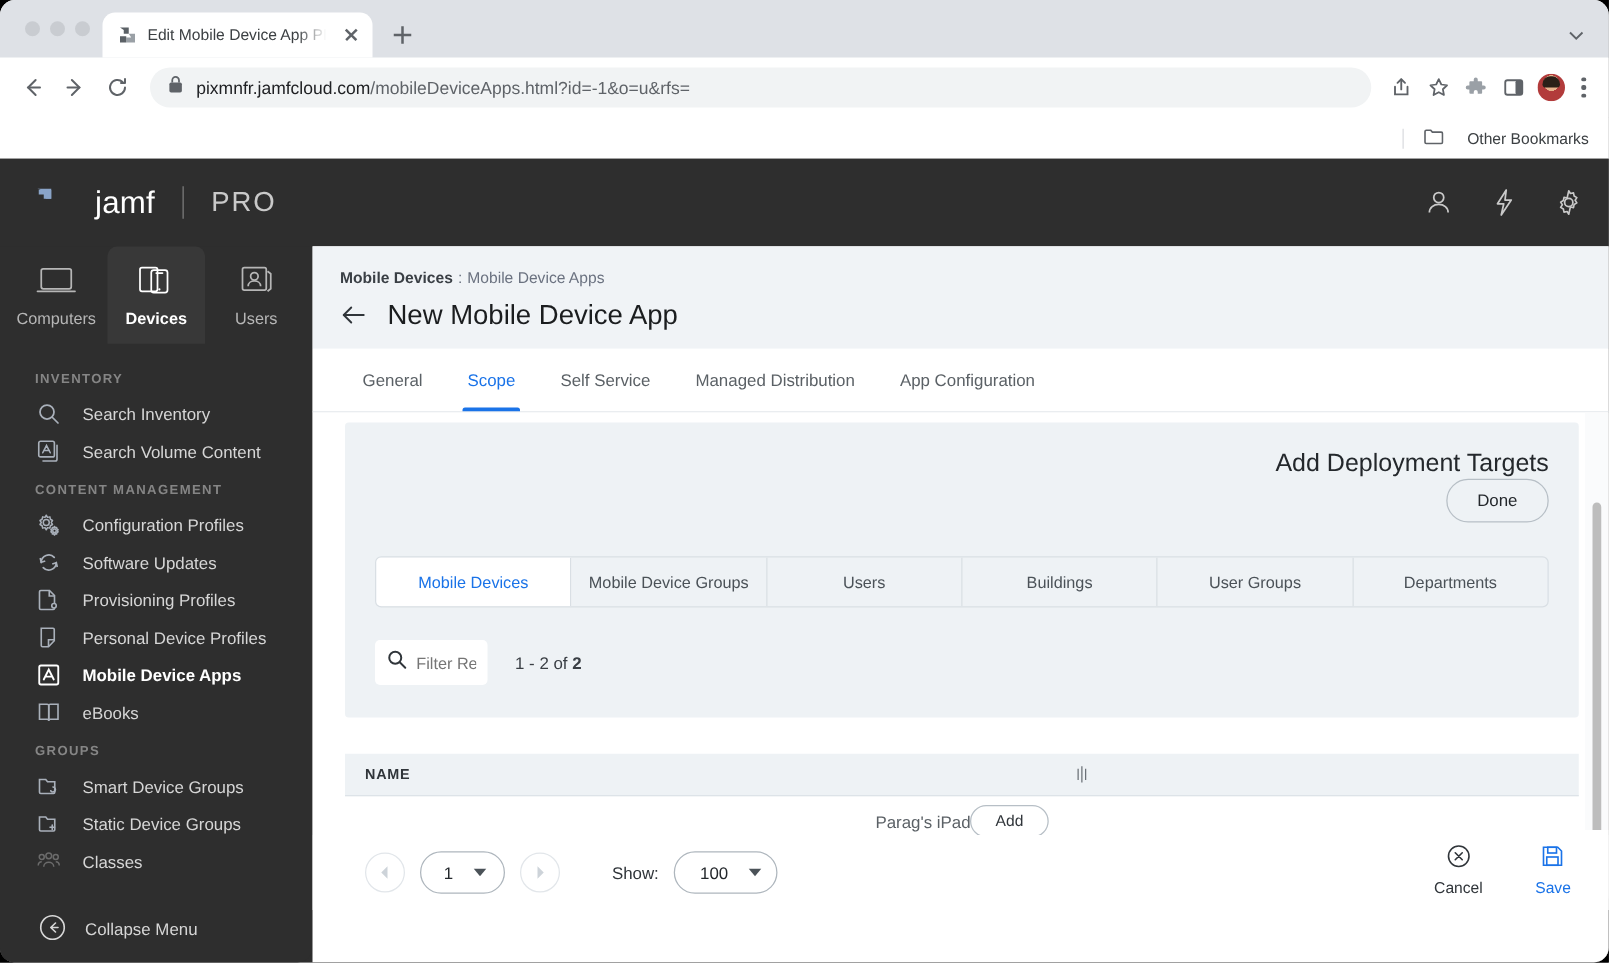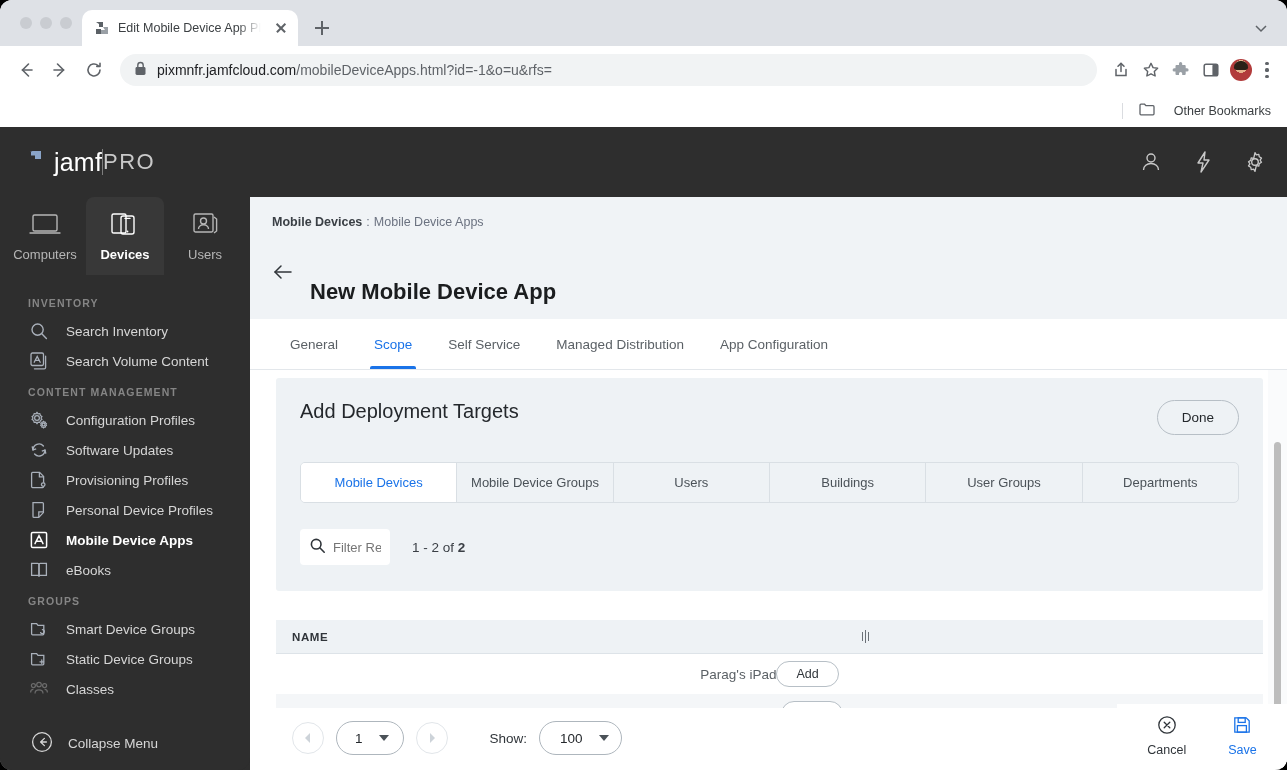--- a/index.html
+++ b/index.html
@@ -93,21 +93,21 @@
   .bm-sep { width: 1px; height: 16px; background: #dadce0; margin-right: 8px; }
   .bm-item { display: flex; align-items: center; gap: 19px; font-size: 12.5px; color: #3c4043; cursor: pointer; }
 
   
   .app { position: relative; width: 1287px; height: 643px; background: #2e2e2e; }
   .jamf-header {
     height: 70px; background: #2e2e2e;
     display: flex; align-items: center; justify-content: space-between;
     padding: 0 20px 0 28px;
   }
-  .logo { display: flex; align-items: center; gap: 0; }
+  .logo { display: flex; align-items: center; gap: 22px; }
   .logo-mark { width: 26px; height: 26px; position: relative; }
   .logo-text { font-size: 25px; color: #fff; letter-spacing: .2px; font-weight: 400; }
   .logo-div { width: 1px; height: 26px; background: #7d7d7d; }
   .logo-pro { font-size: 22px; color: #c9c9c9; letter-spacing: 1.5px; font-weight: 300; }
   .hdr-icons { display: flex; align-items: center; gap: 28px; }
   .hdr-ico { width: 24px; height: 24px; cursor: pointer; }
 
   .body-row { display: flex; height: 573px; position: relative; }
 
   .sidebar {
@@ -144,42 +144,42 @@
   .content {
     flex: 1; background: #fff; position: relative; overflow: hidden;
     border-radius: 0 0 0 0;
   }
   .page-head { background: #f0f3f6; padding: 18px 0 14px 22px; }
   .crumb { font-size: 12.5px; color: #6b7280; }
   .crumb b { color: #3a3f45; font-weight: bold; }
   .crumb .sep { color: #6b7280; margin: 0 4px; }
   .title-row { display: flex; align-items: center; gap: 16px; margin-top: 10px; }
   .back-arrow { width: 22px; height: 22px; cursor: pointer; flex: none; }
-  .page-title { font-size: 22px; font-weight: bold; color: #1b1d1f; margin-top: 40px; }
+  .page-title { font-size: 22px; font-weight: normal; color: #1b1d1f; }
 
   .tabs {
     background: #fff; display: flex; gap: 0; padding-left: 22px;
     border-bottom: 1px solid #e3e7eb; height: 51px; align-items: stretch;
   }
   .tab-item {
     display: flex; align-items: center; padding: 0 18px;
     font-size: 13.5px; color: #5b6166; cursor: pointer; position: relative;
   }
   .tab-item.active { color: #1a73e8; }
   .tab-item.active::after {
     content: ""; position: absolute; left: 14px; right: 14px; bottom: 0;
     height: 3px; background: #1a73e8; border-radius: 2px 2px 0 0;
   }
 
   .scroll-area { position: relative; height: 398px; background: #fff; overflow: hidden; }
   .panel {
     margin: 8px 24px 0 26px; background: #eef2f5;
     border-radius: 3px; padding: 22px 24px 26px 24px;
   }
-  .panel-head { display: flex; align-items: flex-start; justify-content: space-between; }
+  .panel-head { display: flex; align-items: flex-end; justify-content: space-between; flex-direction: column; }
   .panel-title { font-size: 20px; color: #24282c; }
   .btn-pill {
     border: 1px solid #b7bfc6; background: #eef2f5; border-radius: 18px;
     padding: 9px 24px; font-size: 13.5px; color: #24282c; cursor: pointer;
     font-family: inherit;
   }
   .seg {
     display: flex; margin-top: 27px; border: 1px solid #d9dfe4;
     border-radius: 5px; overflow: hidden; background: #eef2f5;
   }

